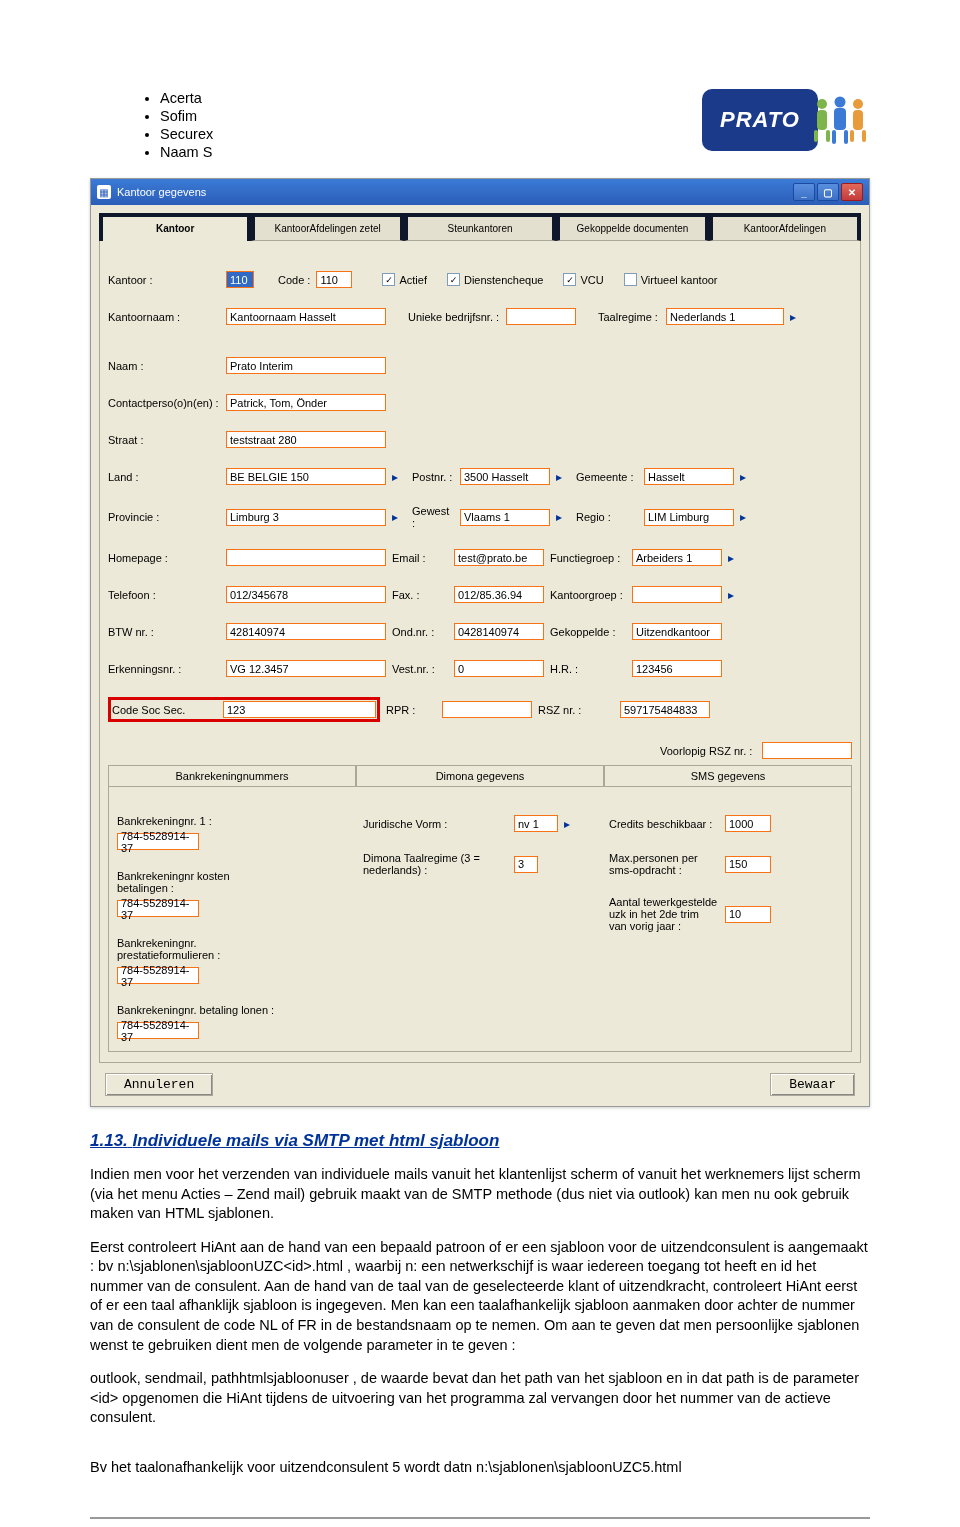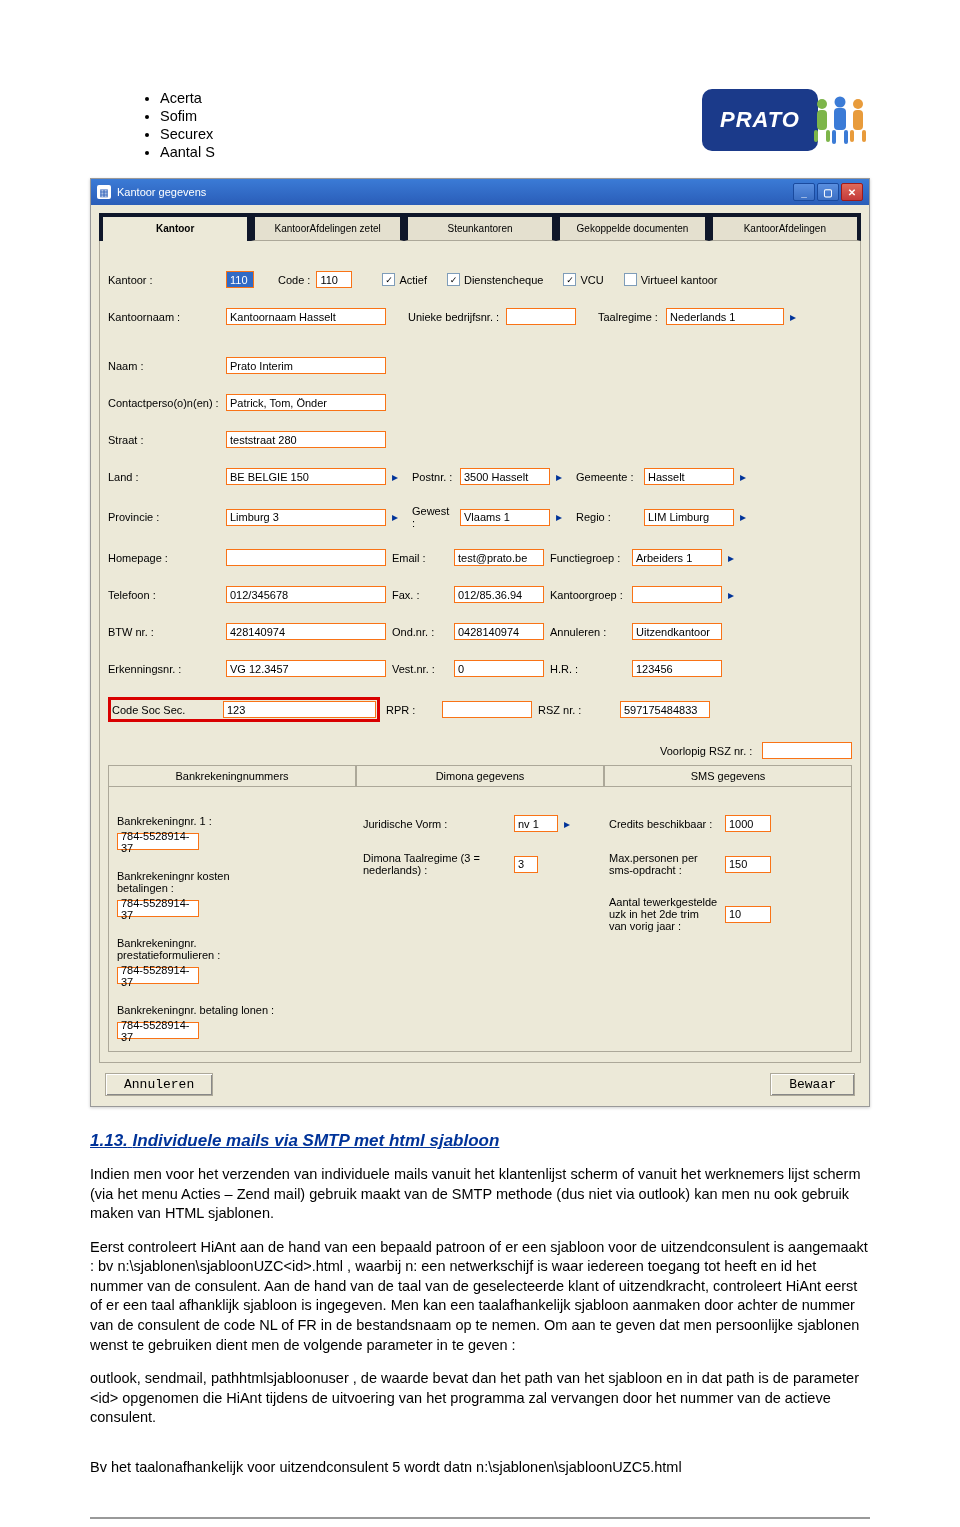--- a/index.html
+++ b/index.html
@@ -159,21 +159,21 @@
         </g>
       </svg>
     </span>
   </div>
 
   <div class="content">
     <ul class="bullet-list">
       <li>Acerta</li>
       <li>Sofim</li>
       <li>Securex</li>
-      <li>Aantal S</li>
+      <li>Naam S</li>
     </ul>
 
     
     <div class="screenshot">
       <div class="win-titlebar">
         <span class="title">
           <span class="win-icon">▦</span>
           <span>Kantoor gegevens</span>
         </span>
         <span class="win-controls">
@@ -277,21 +277,21 @@
             <span class="inp" style="width:90px">012/85.36.94</span>
             <span style="width:76px">Kantoorgroep :</span>
             <span class="inp" style="width:90px"></span>
               <span class="arrow">▸</span>
           </div>
           <div class="row">
             <span class="lbl">BTW nr. :</span>
             <span class="inp" style="width:160px">428140974</span>
             <span style="width:56px">Ond.nr. :</span>
             <span class="inp" style="width:90px">0428140974</span>
-            <span style="width:76px">Annuleren :</span>
+            <span style="width:76px">Gekoppelde :</span>
             <span class="inp" style="width:90px">Uitzendkantoor</span>
           </div>
           <div class="row">
             <span class="lbl">Erkenningsnr. :</span>
             <span class="inp" style="width:160px">VG 12.3457</span>
             <span style="width:56px">Vest.nr. :</span>
             <span class="inp" style="width:90px">0</span>
             <span style="width:76px">H.R. :</span>
             <span class="inp" style="width:90px">123456</span>
           </div>

